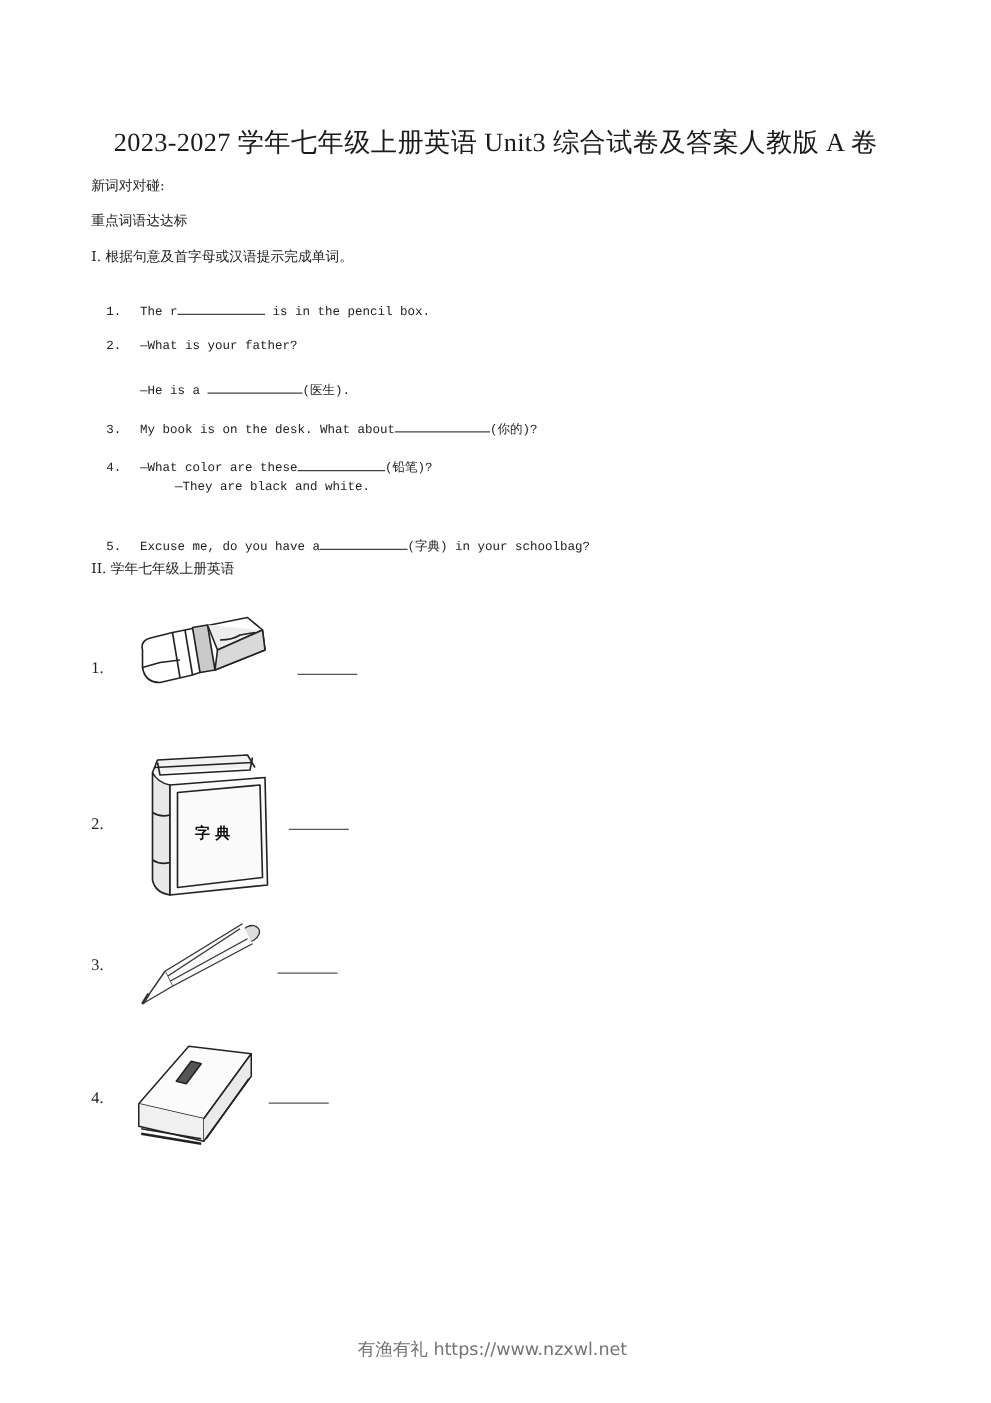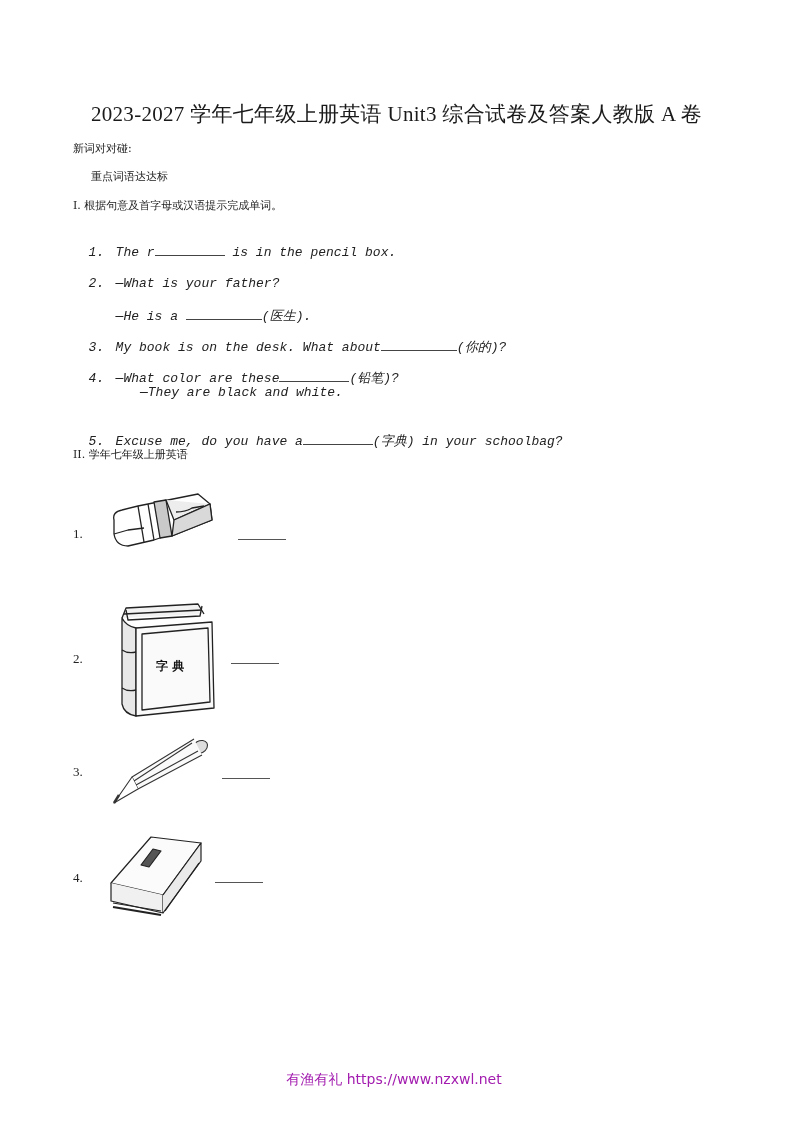--- a/index.html
+++ b/index.html
@@ -28,22 +28,21 @@
     }
     .line {
       position: absolute;
       left: 73px;
       font-size: 11px;
       color: #222;
       white-space: pre;
     }
     .mono {
       font-family: "Liberation Mono", "DejaVu Sans Mono", monospace;
-      font-size: 13px;
-      font-style: italic;
+      font-size: 10px;
     }
     .num {
       display: inline-block;
       width: 27px;
       font-family: "Liberation Mono", "DejaVu Sans Mono", monospace;
     }
     .blank {
       display: inline-block;
       border-bottom: 1px solid #444;
       height: 11px;
@@ -66,30 +65,30 @@
       position: absolute;
     }
     .footer {
       position: absolute;
       top: 1071px;
       left: 0;
       width: 788px;
       text-align: center;
       font-family: "DejaVu Sans", "Liberation Sans", sans-serif;
       font-size: 14px;
-      color: #a21caf;
+      color: #737373;
     }
   </style>
 </head>
 <body>
 
 <div class="page-title">2023-2027 学年七年级上册英语 Unit3 综合试卷及答案人教版 A 卷</div>
 
 <div class="line" style="top:141px;">新词对对碰:</div>
-<div class="line" style="top:169px;margin-left:18px;">重点词语达达标</div>
+<div class="line" style="top:169px;">重点词语达达标</div>
 
 <div class="line" style="top:198px;">I. 根据句意及首字母或汉语提示完成单词。</div>
 
 <div class="line mono" style="top:229px;">
   <span class="num">1.</span><span>The r</span><span class="blank" style="width:70px;"></span><span> is in the pencil box.</span>
 </div>
 
 <div class="line mono" style="top:261px;">
   <span class="num">2.</span><span>—What is your father?</span>
 </div>

